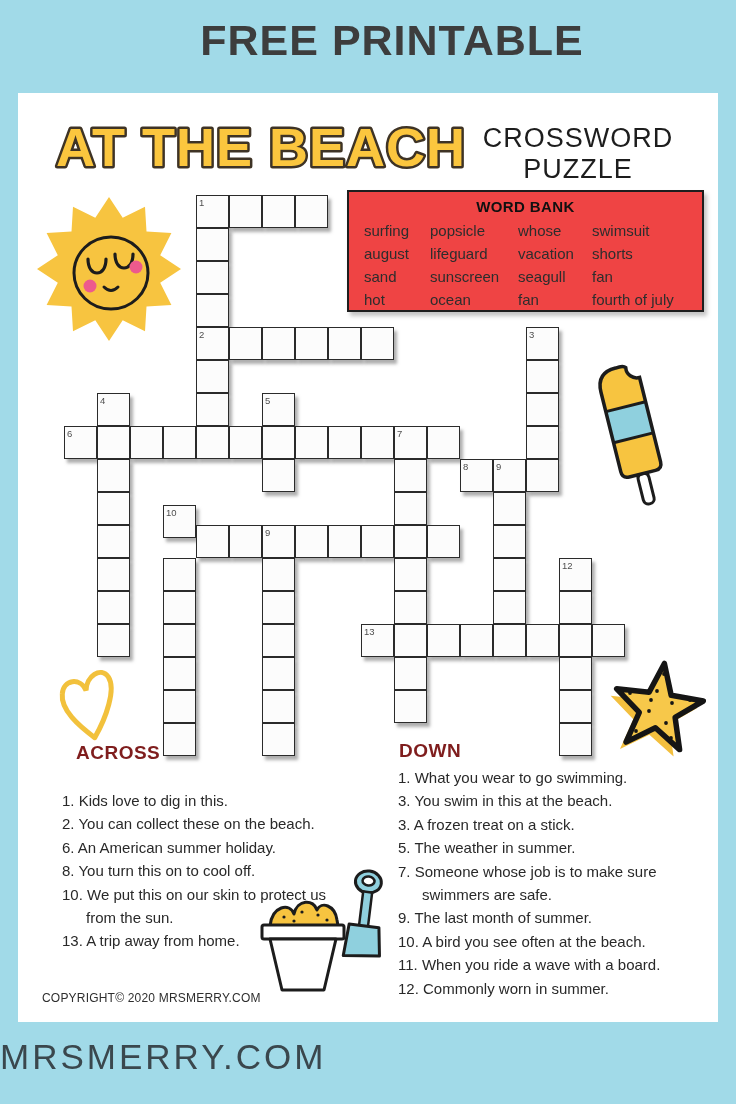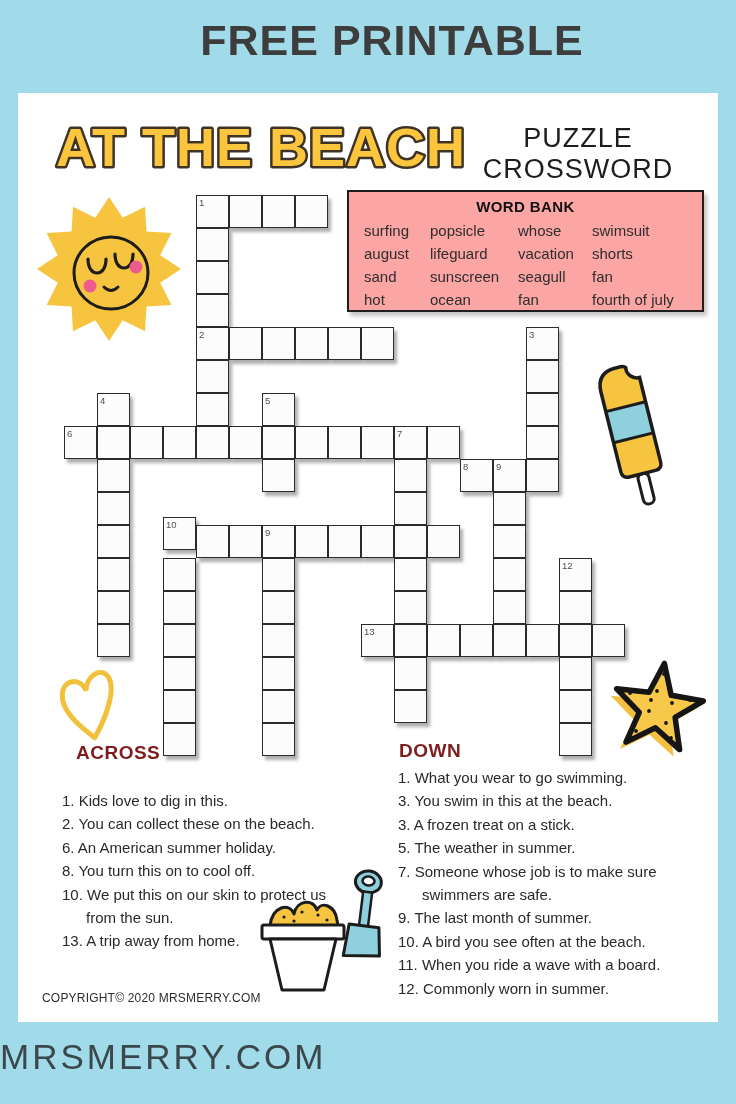--- a/index.html
+++ b/index.html
@@ -4,21 +4,21 @@
 <style>
   html,body{margin:0;padding:0;background:#a1dae8;}
   .root{position:relative;width:736px;height:1104px;background:#a1dae8;overflow:hidden;
         font-family:"Liberation Sans",sans-serif;}
   .banner-label{position:absolute;left:0;top:16px;width:100%;text-align:center;
         font-size:43px;font-weight:800;letter-spacing:1px;color:#3d3d3d;padding-left:24px;}
   .sheet{position:absolute;left:18px;top:93px;width:700px;height:929px;background:#ffffff;}
   .title-svg{position:absolute;left:54px;top:112px;overflow:visible;}
   .subtitle{position:absolute;left:482px;top:123px;width:192px;text-align:center;
         font-size:27px;line-height:31px;color:#1d1d1d;letter-spacing:1px;font-weight:500;}
-  .wordbank{position:absolute;left:347px;top:190px;width:357px;height:122px;background:#fca5a5;
+  .wordbank{position:absolute;left:347px;top:190px;width:357px;height:122px;background:#ef4444;
         border:2px solid #1e1e1e;box-sizing:border-box;box-shadow:3px 4px 4px rgba(90,90,90,.35);}
   .wb-title{text-align:center;font-weight:700;font-size:15px;margin-top:6px;letter-spacing:.4px;color:#101010;}
   .wb-cols{position:absolute;left:0;top:27px;width:100%;height:92px;}
   .wb-col{position:absolute;top:0;font-size:15px;line-height:23px;color:#2d2d2d;white-space:nowrap;}
   .wb-col:nth-child(1){left:15px}.wb-col:nth-child(2){left:81px}
   .wb-col:nth-child(3){left:169px}.wb-col:nth-child(4){left:243px}
   .grid{position:absolute;left:64px;top:195px;width:561px;height:561px;}
   .cell{position:absolute;width:33px;height:33px;box-sizing:border-box;background:#fcfcfc;
         border:1px solid #2b2b2b;box-shadow:3px 4px 3px rgba(95,95,95,.5);}
   .cnum{position:absolute;left:2px;top:1px;font-size:9.5px;color:#4e4e4e;}
@@ -40,22 +40,22 @@
 <div class="root">
 
   <div class="banner-label">FREE PRINTABLE</div>
 
   <div class="sheet"></div>
 
   <svg class="title-svg" width="450" height="72">
     <text x="2" y="54" font-family="Liberation Sans, sans-serif" font-size="54" font-weight="bold" letter-spacing="1" fill="#fbc63e" stroke="#3e3325" stroke-width="5" paint-order="stroke" stroke-linejoin="round">AT THE BEACH</text>
   </svg>
   <div class="subtitle">
+    <div>CROSSWORD</div>
     <div>PUZZLE</div>
-    <div>CROSSWORD</div>
   </div>
 
   <svg class="illu" style="left:33px;top:197px;" width="152" height="146" viewBox="0 0 152 146">
     <polygon fill="#f7c440" points="76,0 89.7,20.8 112,9.7 113.5,34.5 138.4,36 127.2,58.3 148,72 127.2,85.7 138.4,108 113.5,109.5 112,134.3 89.7,123.2 76,144 62.3,123.2 40,134.3 38.5,109.5 13.6,108 24.8,85.7 4,72 24.8,58.3 13.6,36 38.5,34.5 40,9.7 62.3,20.8"></polygon>
     <ellipse cx="78" cy="76" rx="37" ry="36" fill="#f7c440" stroke="#1c1c1c" stroke-width="3"></ellipse>
     <path d="M55 62 c0 9 4 14 9 14 c5 0 9 -5 9 -14" fill="none" stroke="#1c1c1c" stroke-width="3.2" stroke-linecap="round"></path>
     <path d="M82 57 c0 9 4 14 9 14 c5 0 9 -5 9 -14" fill="none" stroke="#1c1c1c" stroke-width="3.2" stroke-linecap="round"></path>
     <path d="M71 90 q7 7 14 0" fill="none" stroke="#1c1c1c" stroke-width="3" stroke-linecap="round"></path>
     <circle cx="57" cy="89" r="6.5" fill="#ed5a8d"></circle>
     <circle cx="103" cy="70" r="6.5" fill="#ed5a8d"></circle>
@@ -146,21 +146,21 @@
         <span class="cnum">8</span>
       </div>
       <div class="cell" style="left: 429px; top: 264px;">
         <span class="cnum">9</span>
       </div>
       <div class="cell" style="left: 462px; top: 264px;"></div>
       <div class="cell" style="left: 33px; top: 297px;"></div>
       <div class="cell" style="left: 330px; top: 297px;"></div>
       <div class="cell" style="left: 429px; top: 297px;"></div>
       <div class="cell" style="left: 33px; top: 330px;"></div>
-      <div class="cell" style="left: 99px; top: 322px;">
+      <div class="cell" style="left: 99px; top: 310px;">
         <span class="cnum">10</span>
       </div>
       <div class="cell" style="left: 132px; top: 330px;"></div>
       <div class="cell" style="left: 165px; top: 330px;"></div>
       <div class="cell" style="left: 198px; top: 330px;">
         <span class="cnum">9</span>
       </div>
       <div class="cell" style="left: 231px; top: 330px;"></div>
       <div class="cell" style="left: 264px; top: 330px;"></div>
       <div class="cell" style="left: 297px; top: 330px;"></div>

